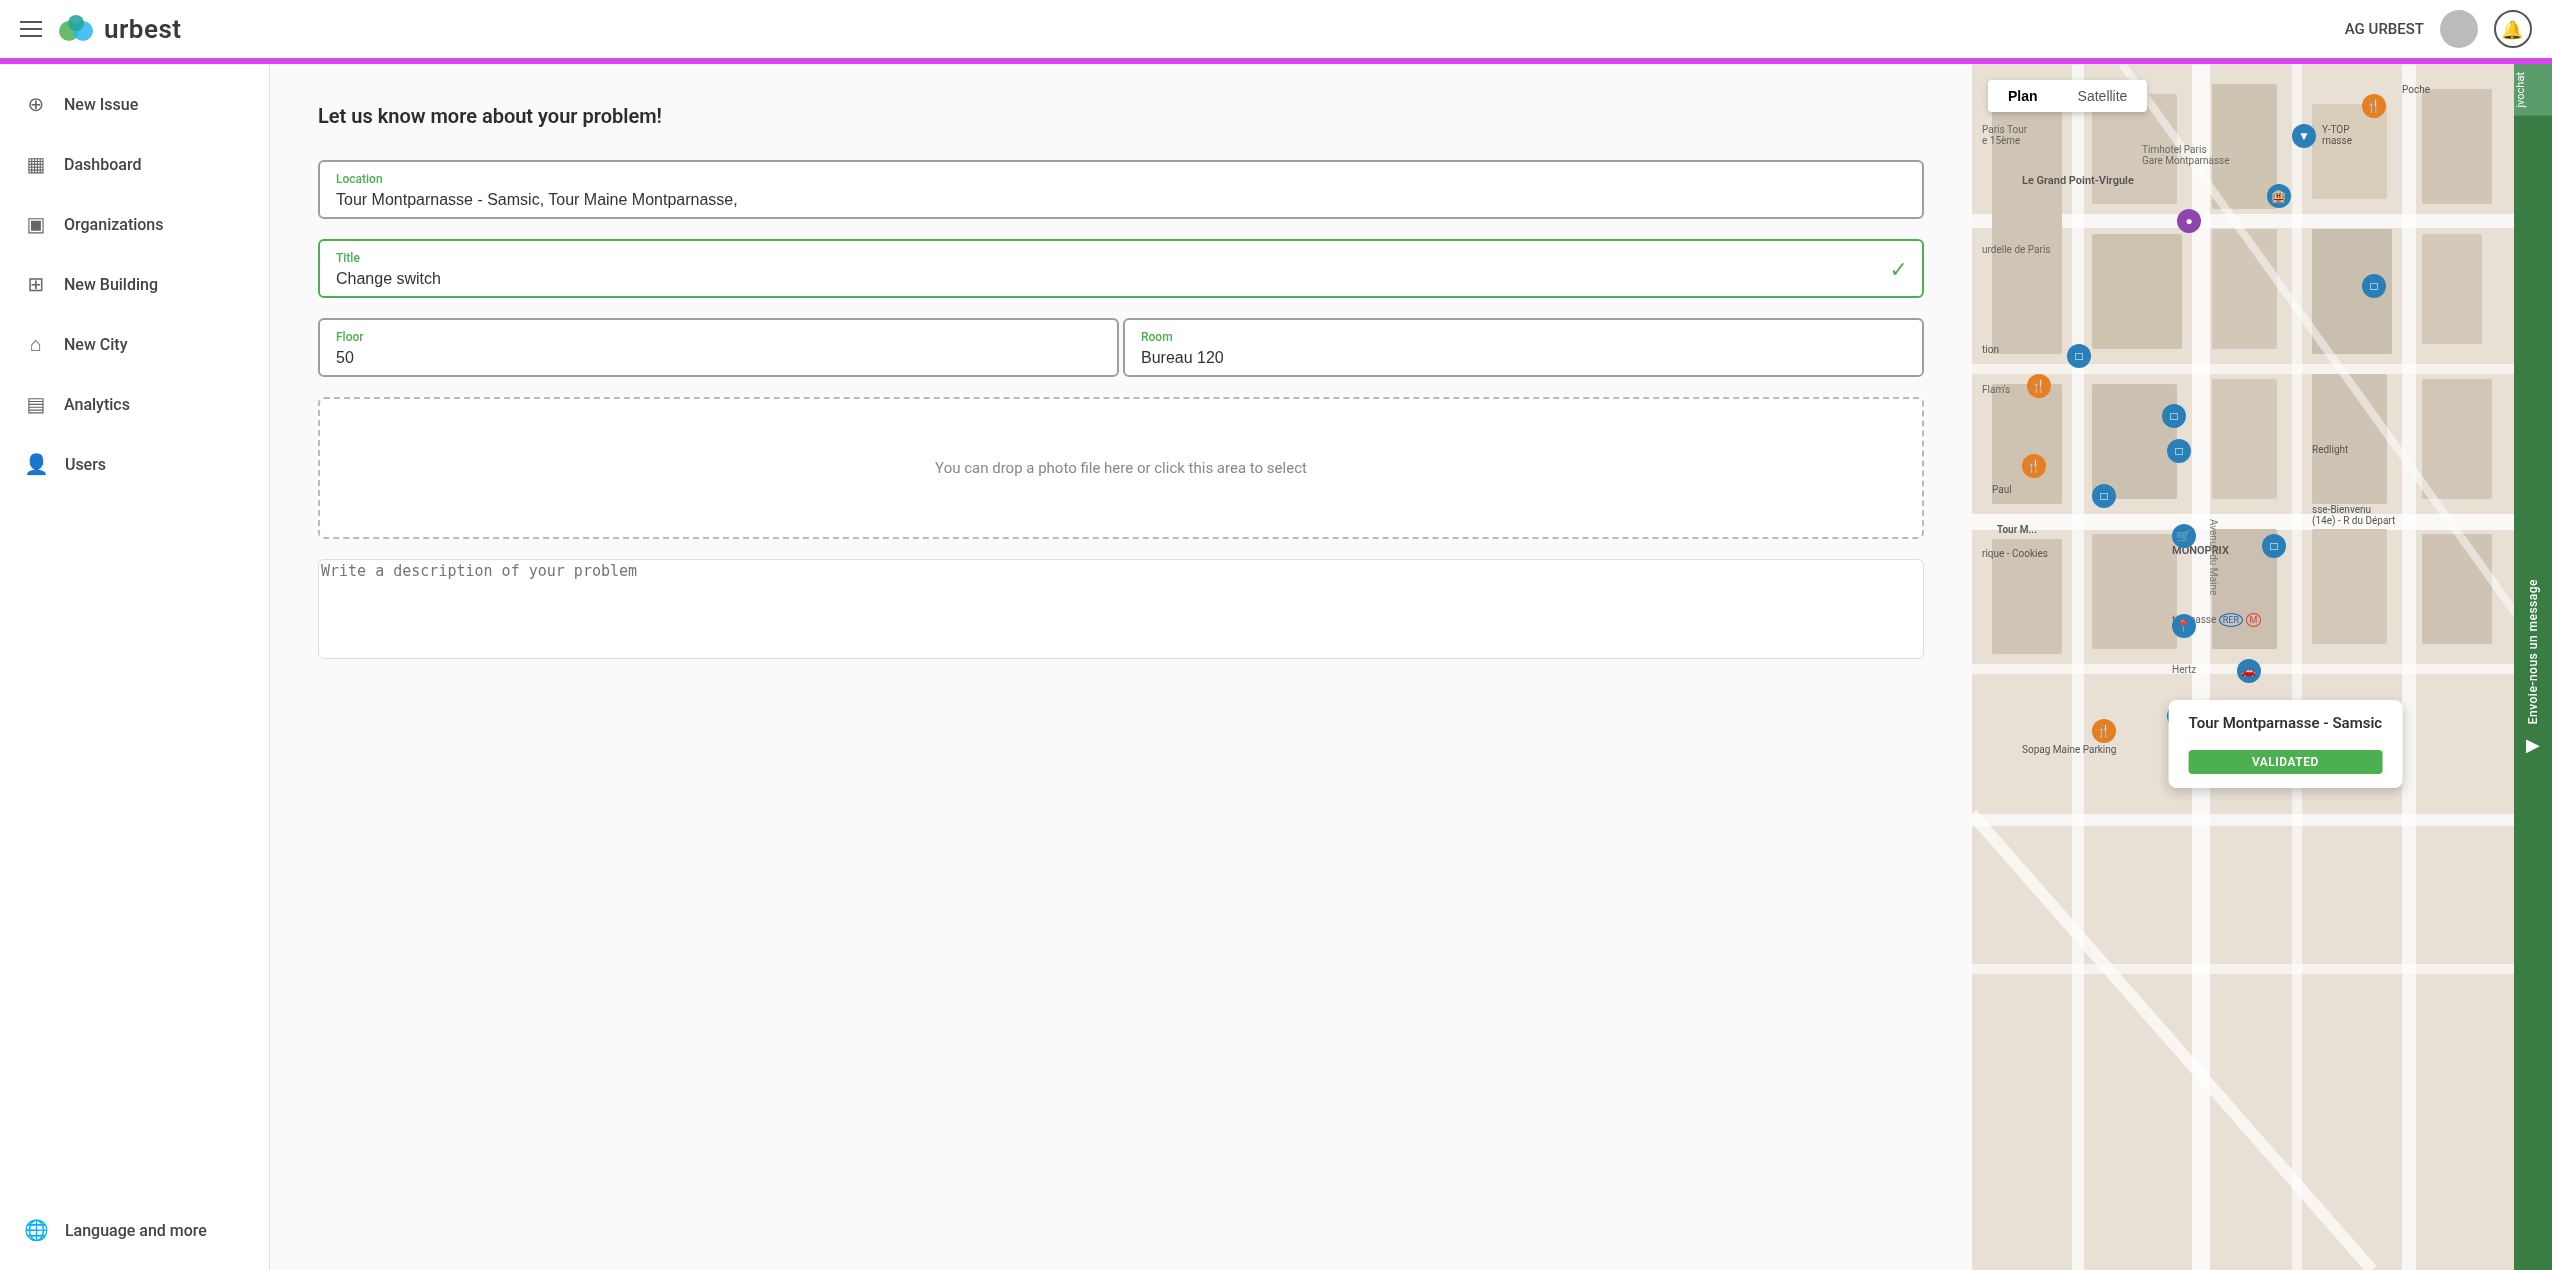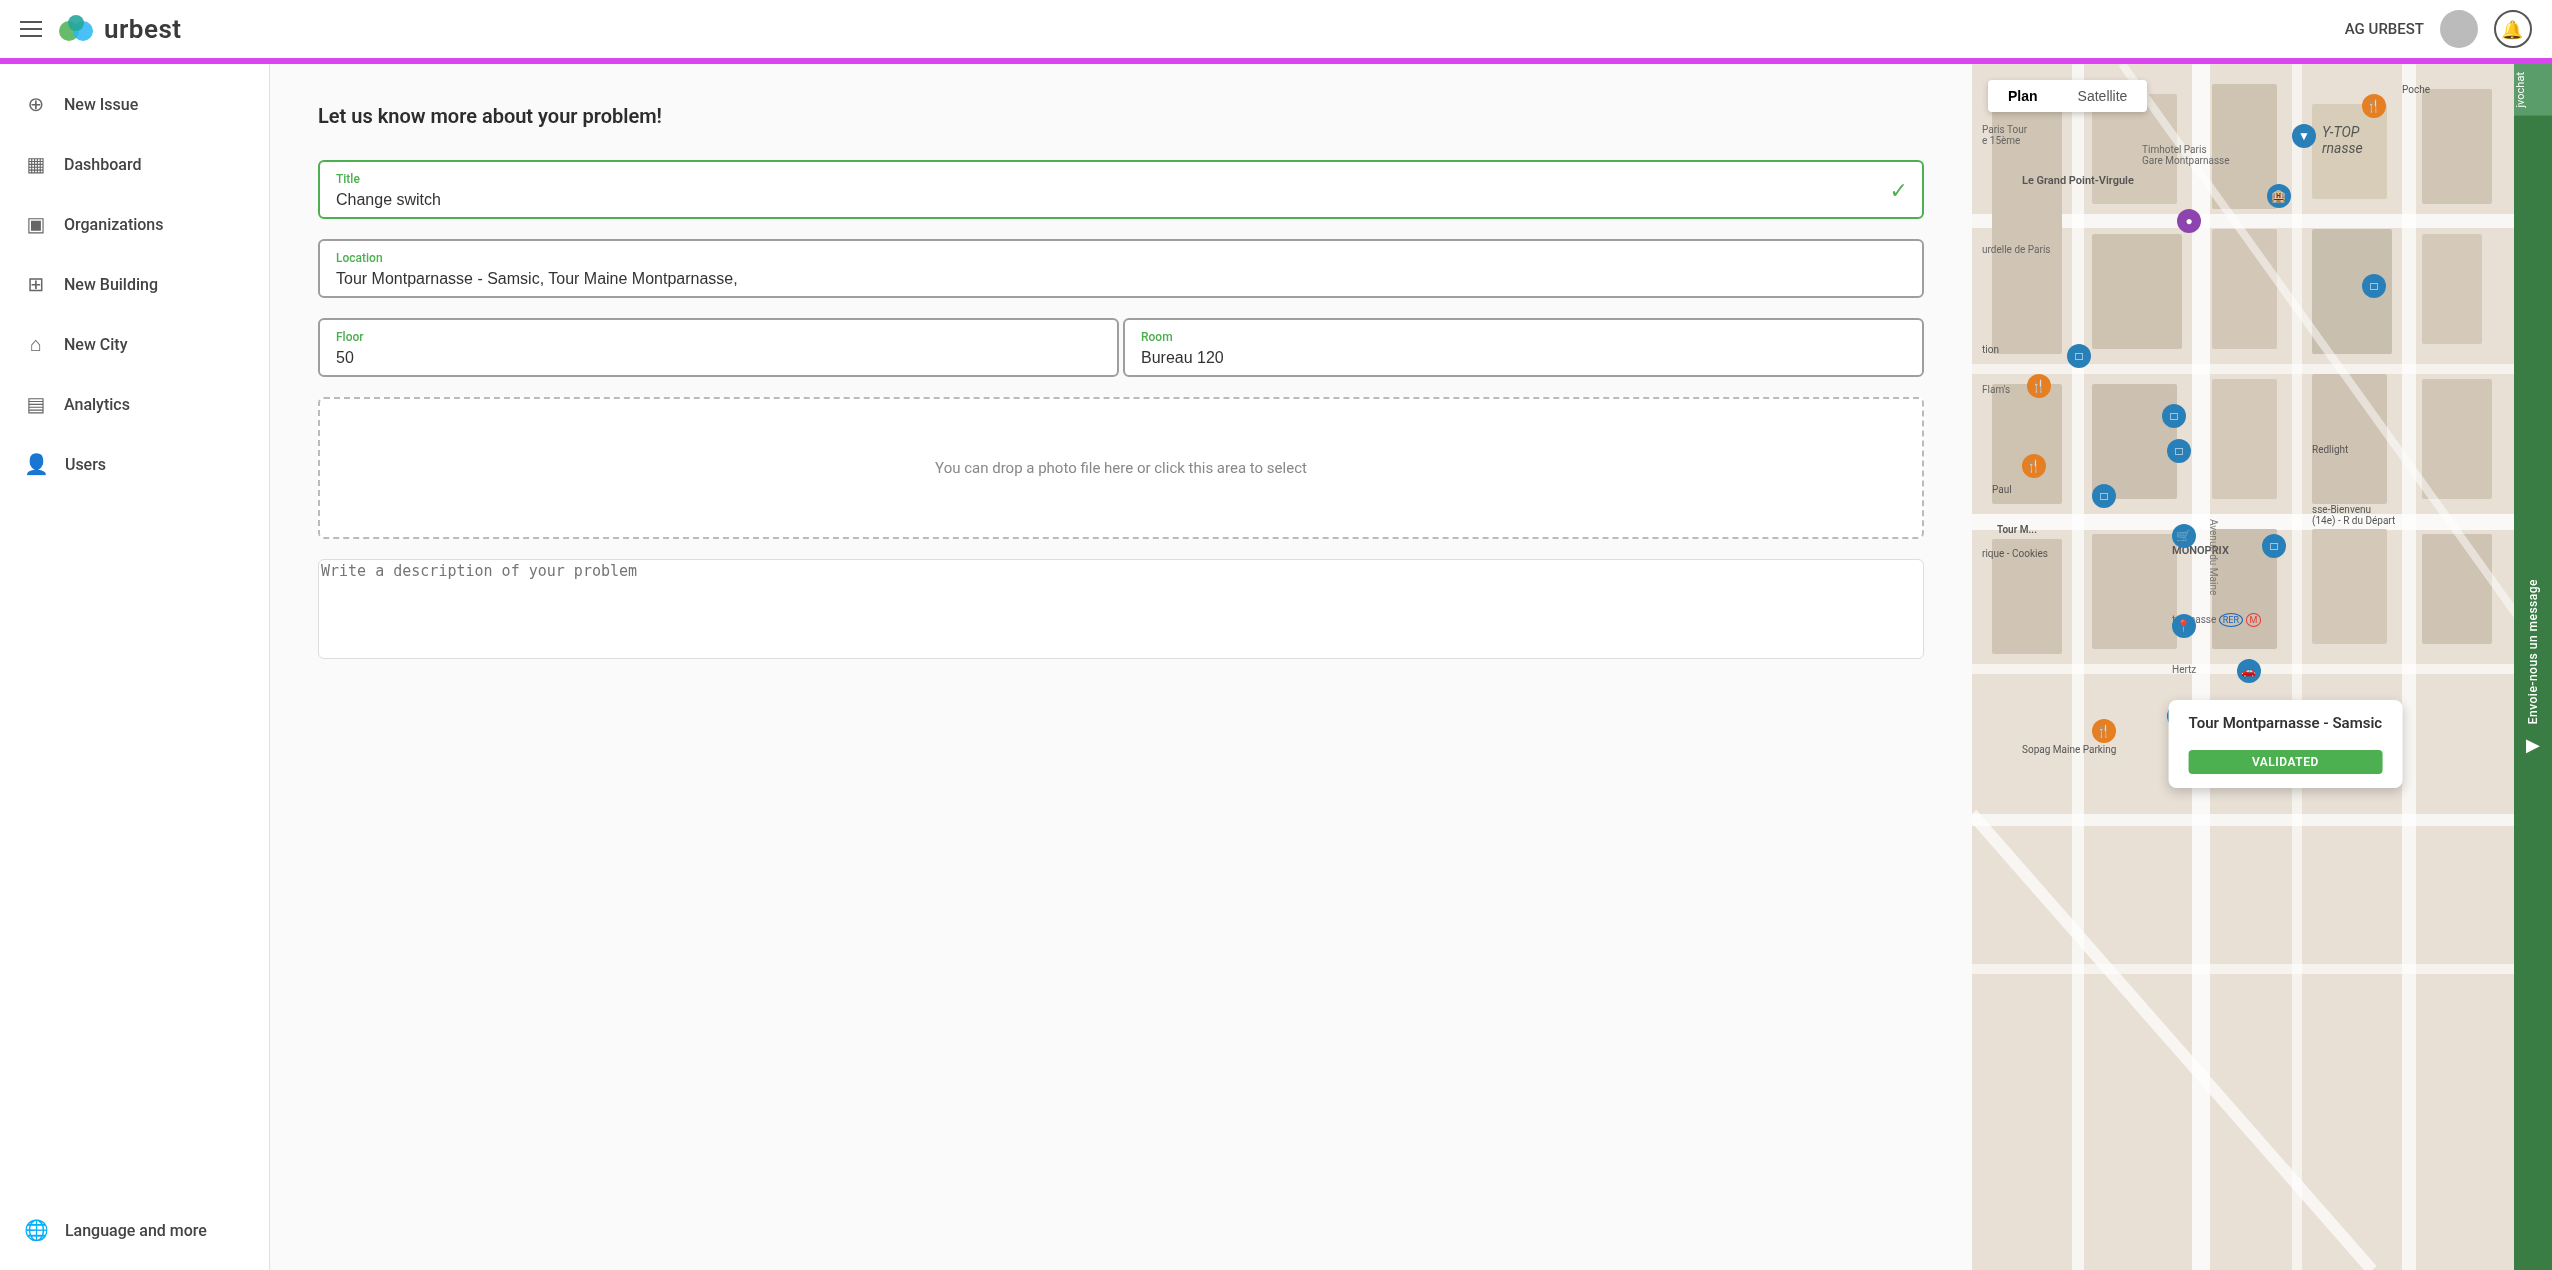--- a/index.html
+++ b/index.html
@@ -321,31 +321,31 @@
     <div class="sidebar-item">
       <span class="icon">🌐</span>
       <span>Language and more</span>
     </div>
   </nav>
 
   <div class="main-content">
     <h1 class="form-title">Let us know more about your problem!</h1>
 
     <div class="form-group">
+      <div class="form-field normal">
+        <label>Location</label>
+        <input type="text" value="Tour Montparnasse - Samsic, Tour Maine Montparnasse," style="">
+      </div>
+    </div>
+
+    <div class="form-group">
       <div class="form-field">
         <label>Title</label>
         <input type="text" value="Change switch" style="">
         <span class="check-icon">✓</span>
-      </div>
-    </div>
-
-    <div class="form-group">
-      <div class="form-field normal">
-        <label>Location</label>
-        <input type="text" value="Tour Montparnasse - Samsic, Tour Maine Montparnasse," style="">
       </div>
     </div>
 
     <div class="form-group form-row">
       <div class="form-field normal">
         <label>Floor</label>
         <input type="text" value="50" style="">
       </div>
       <div class="form-field normal">
         <label>Room</label>
@@ -407,21 +407,21 @@
       <div style="position:absolute;top:80px;left:170px;font-size:10px;color:#666;">Timhotel Paris<br>Gare Montparnasse</div>
       <div style="position:absolute;top:60px;left:10px;font-size:10px;color:#666;">Paris Tour<br>e 15ème</div>
       <div style="position:absolute;top:180px;left:10px;font-size:10px;color:#666;">urdelle de Paris</div>
       <div style="position:absolute;top:320px;left:10px;font-size:10px;color:#666;">Flam's</div>
       <div style="position:absolute;top:420px;left:20px;font-size:10px;color:#555;">Paul</div>
       <div style="position:absolute;top:484px;left:10px;font-size:10px;color:#555;">rique - Cookies</div>
       <div style="position:absolute;top:480px;left:200px;font-size:11px;color:#555;font-weight:600;">MONOPRIX</div>
       <div style="position:absolute;top:550px;left:200px;font-size:10px;color:#666;">tparnasse <span style="border:1.5px solid #1565c0;border-radius:50%;padding:1px 3px;font-size:9px;color:#1565c0;">RER</span> <span style="border:1.5px solid #e53935;border-radius:50%;padding:1px 3px;font-size:9px;color:#e53935;">M</span></div>
       <div style="position:absolute;top:600px;left:200px;font-size:10px;color:#666;">Hertz</div>
       <div style="position:absolute;top:680px;left:50px;font-size:10px;color:#555;">Sopag Maine Parking</div>
-      <div style="position:absolute;top:60px;left:350px;font-size:14px;color:#555;font-style:italic;">Y-TOP<br>rnasse</div>
+      <div style="position:absolute;top:60px;left:350px;font-size:10px;color:#555;">Y-TOP<br>rnasse</div>
       <div style="position:absolute;top:20px;left:430px;font-size:10px;color:#555;">Poche</div>
       <div style="position:absolute;top:380px;left:340px;font-size:10px;color:#555;">Redlight</div>
       <div style="position:absolute;top:280px;left:10px;font-size:10px;color:#555;">tion</div>
       <div style="position:absolute;top:455px;width:12px;left:235px;font-size:10px;color:#777;writing-mode:vertical-rl;">Avenue du Maine</div>
       <div style="position:absolute;top:650px;left:270px;font-size:10px;color:#666;">Rue Poinsot</div>
       <div style="position:absolute;top:640px;left:340px;font-size:10px;color:#666;">Rue Jolvet</div>
       <div style="position:absolute;top:440px;left:340px;font-size:10px;color:#555;">sse-Bienvenu<br>(14e) - R du Départ</div>
 
       <div class="map-pin pin-orange" style="top:30px;left:390px;">🍴</div>
       <div class="map-pin pin-blue" style="top:60px;left:320px;">▼</div>

